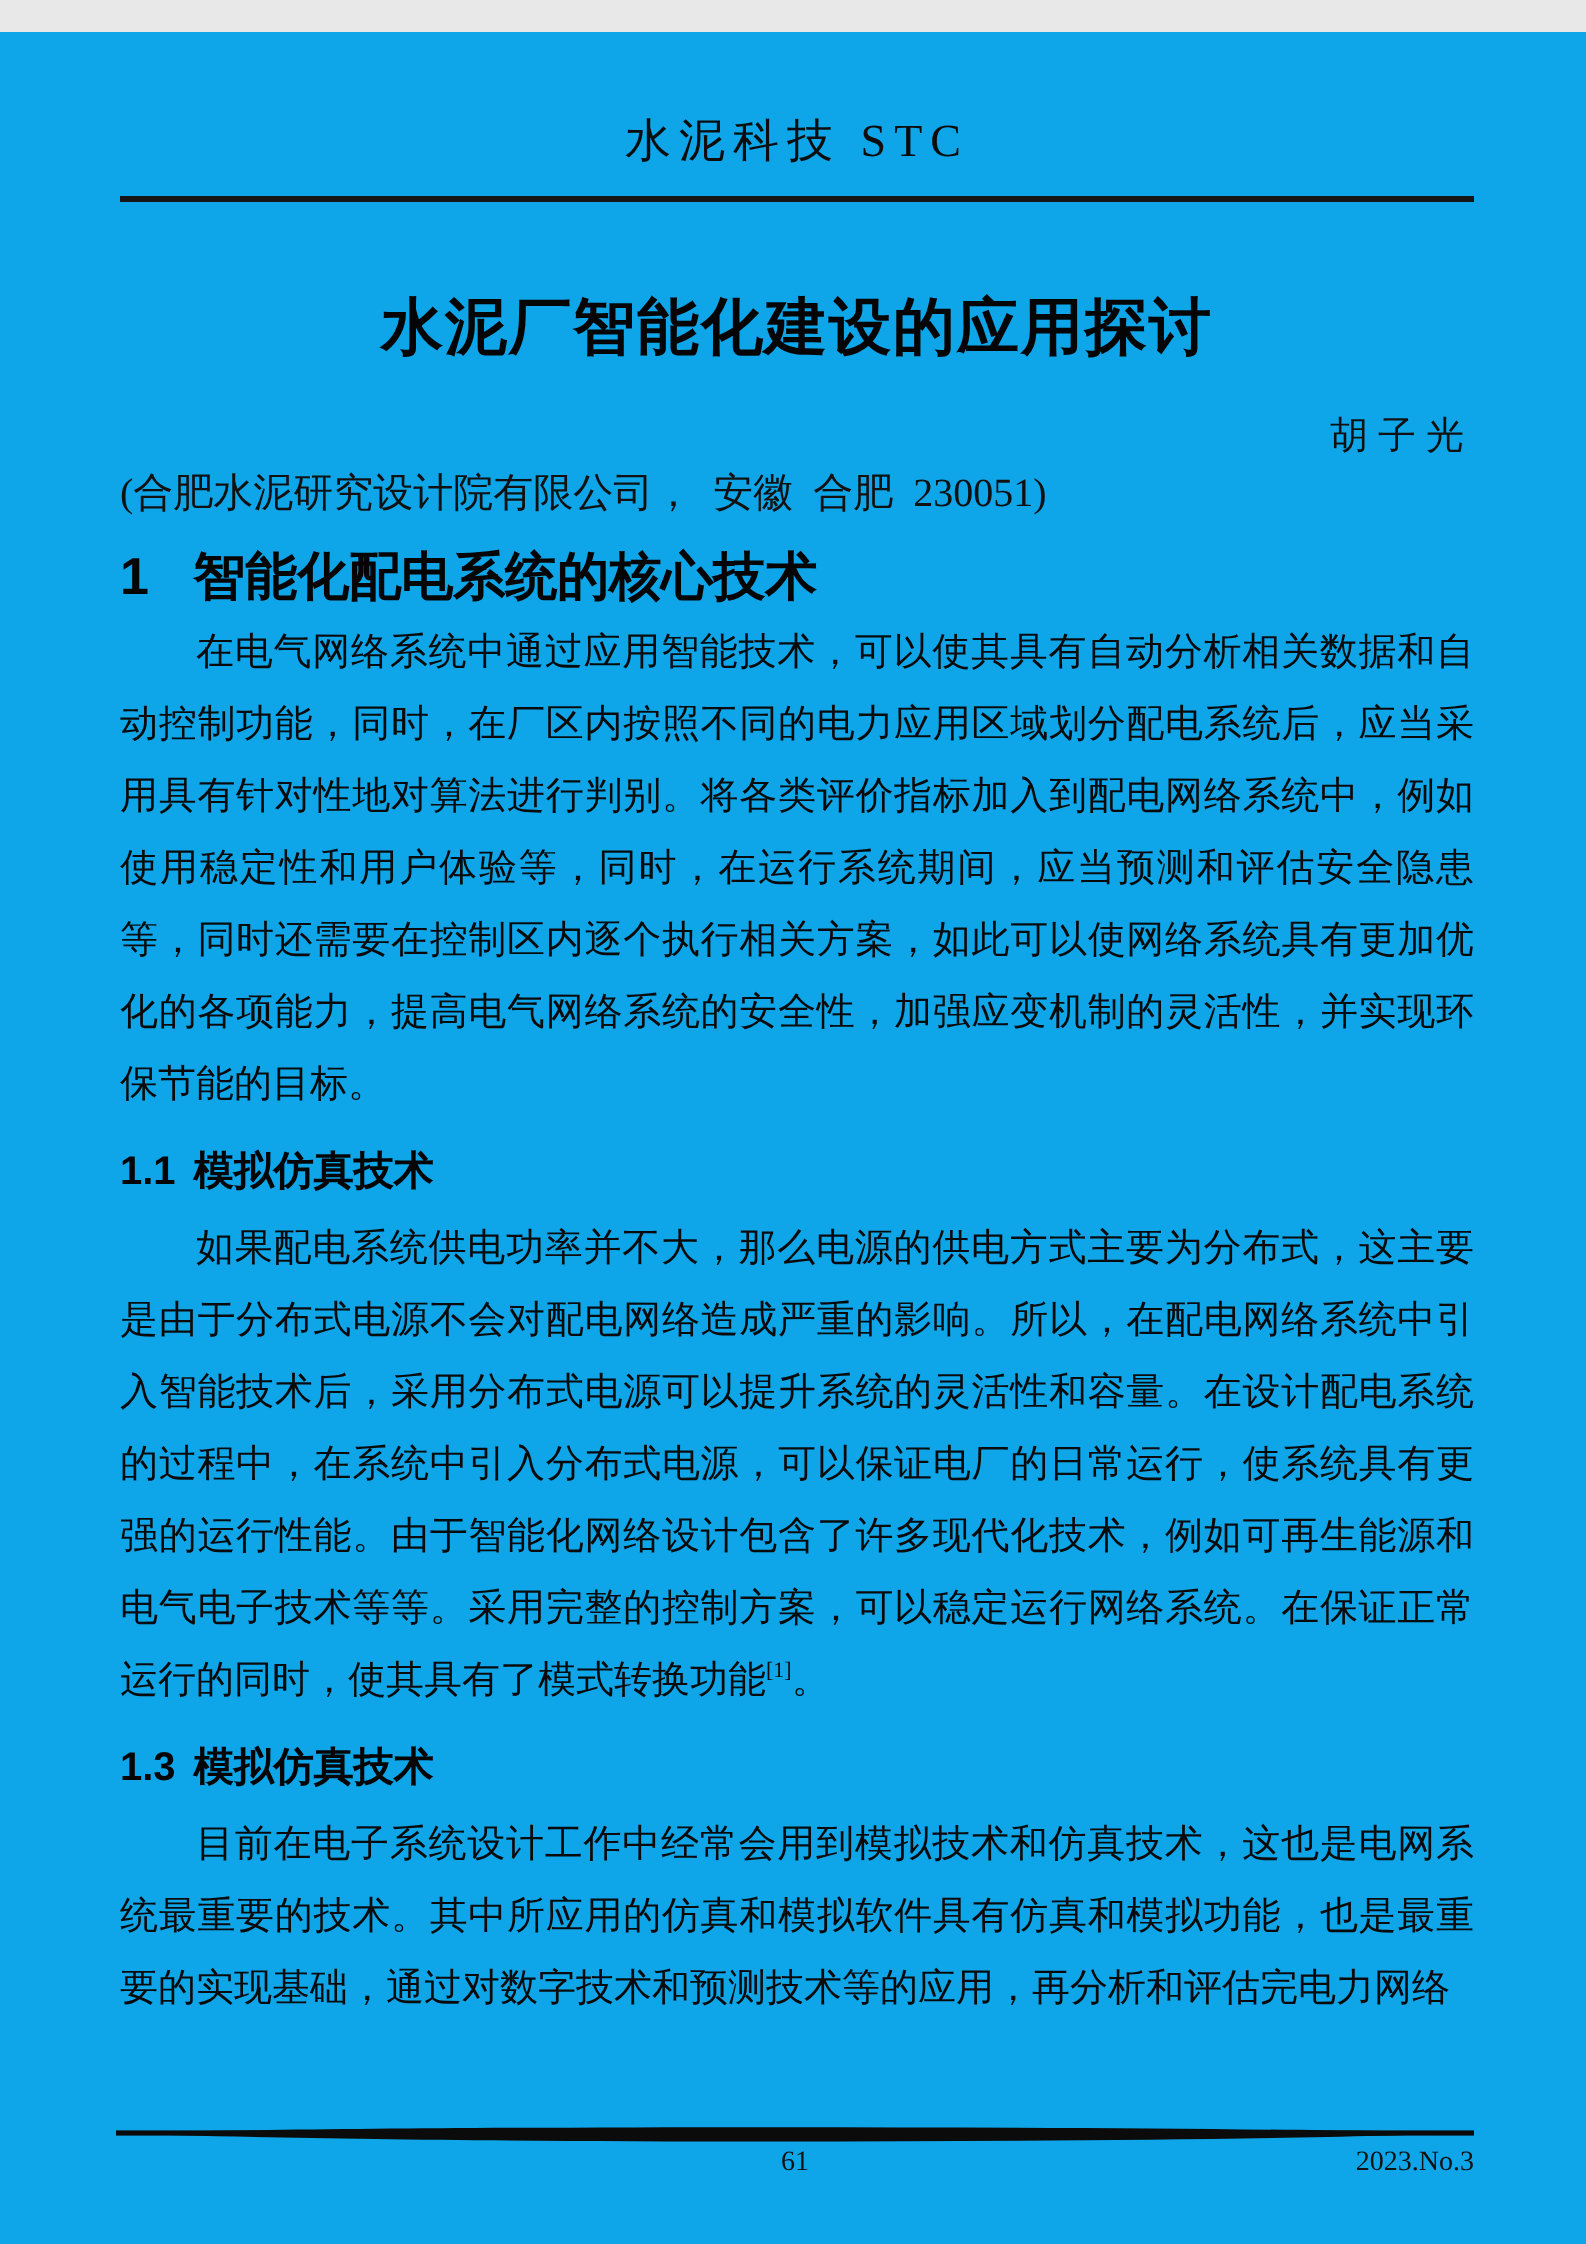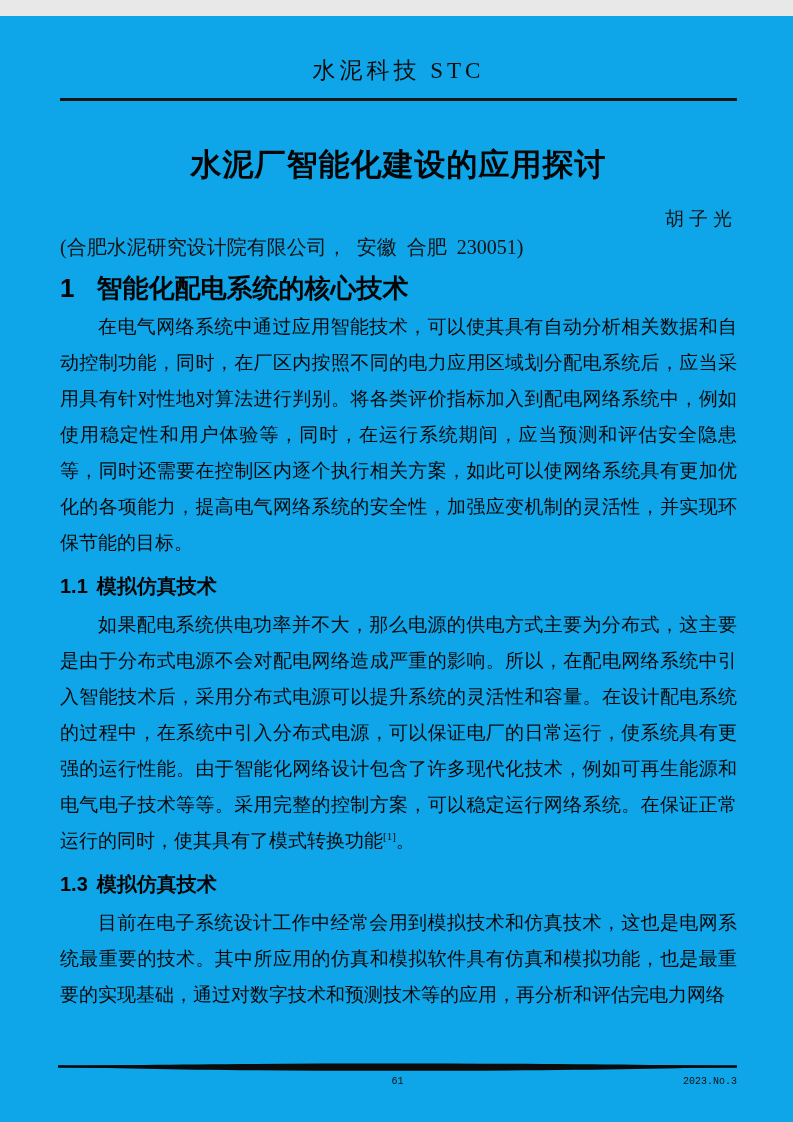--- a/index.html
+++ b/index.html
@@ -91,22 +91,22 @@
     position: absolute;
     left: 58px;
     right: 56px;
     top: 1046px;
   }
   .footer-rule { display: block; width: 100%; height: 11px; }
   .footer-rule path, .footer-rule rect { fill: #0b0b0b; }
   .footer-meta {
     position: relative;
     height: 20px;
-    font-family: Liberation Mono, monospace;
-    font-size: 10px;
+    font-family: Liberation Serif, serif;
+    font-size: 14px;
     line-height: 18px;
     color: #111111;
   }
   .footer-page-number {
     position: absolute;
     left: 0; right: 0;
     text-align: center;
   }
   .footer-issue {
     position: absolute;

